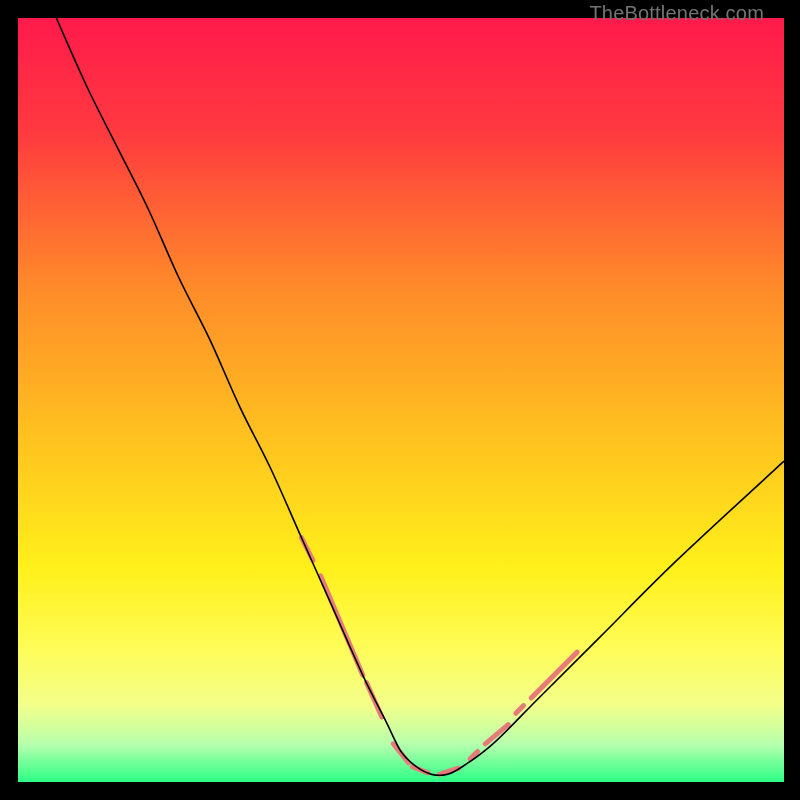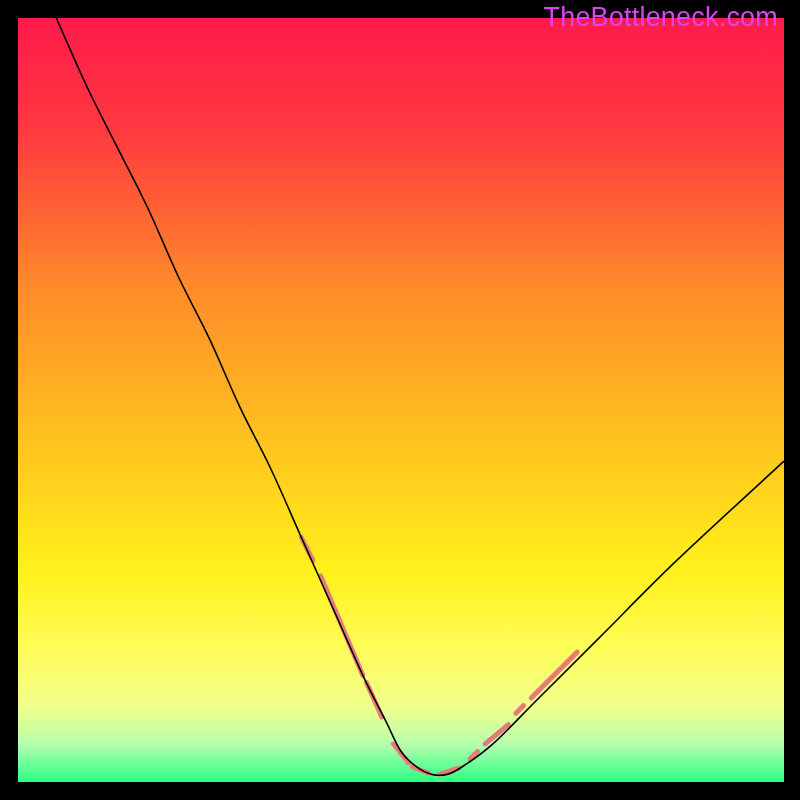--- a/index.html
+++ b/index.html
@@ -22,23 +22,23 @@
   .plot-area {
     position: absolute;
     left: 0;
     top: 0;
     width: 766px;
     height: 764px;
   }
   .watermark {
     position: absolute;
     top: 2px;
-    right: 22px;
-    color: #d946ef;
-    font-size: 27px;
+    right: 36px;
+    color: #737373;
+    font-size: 20px;
     font-weight: 500;
     letter-spacing: 0.2px;
     z-index: 20;
   }
   svg {
     display: block;
   }
 </style>
 </head>
 <body>

